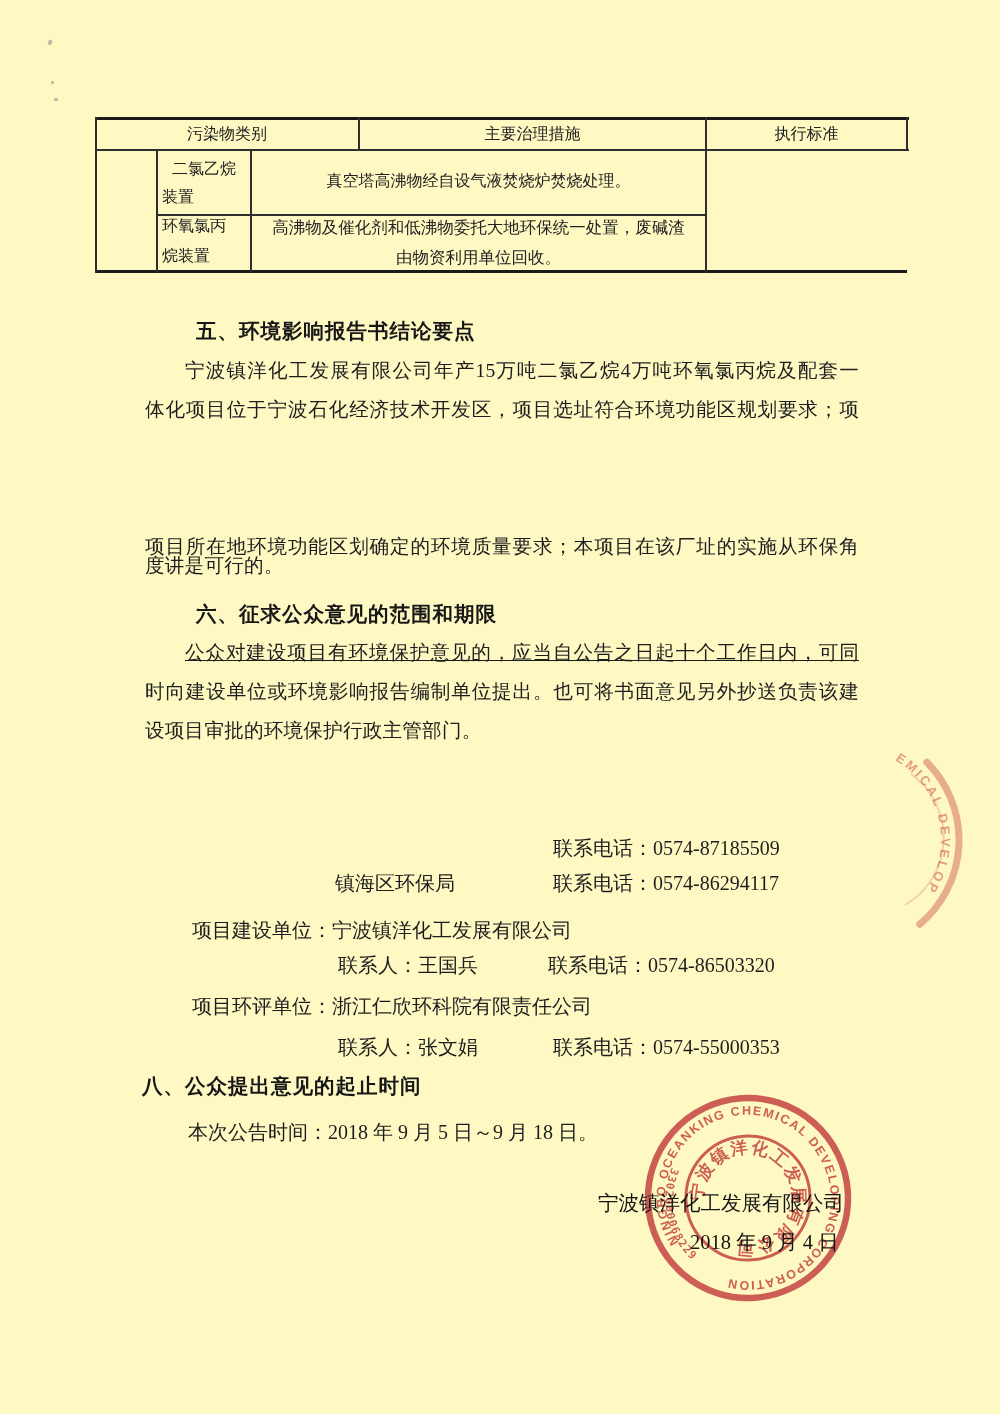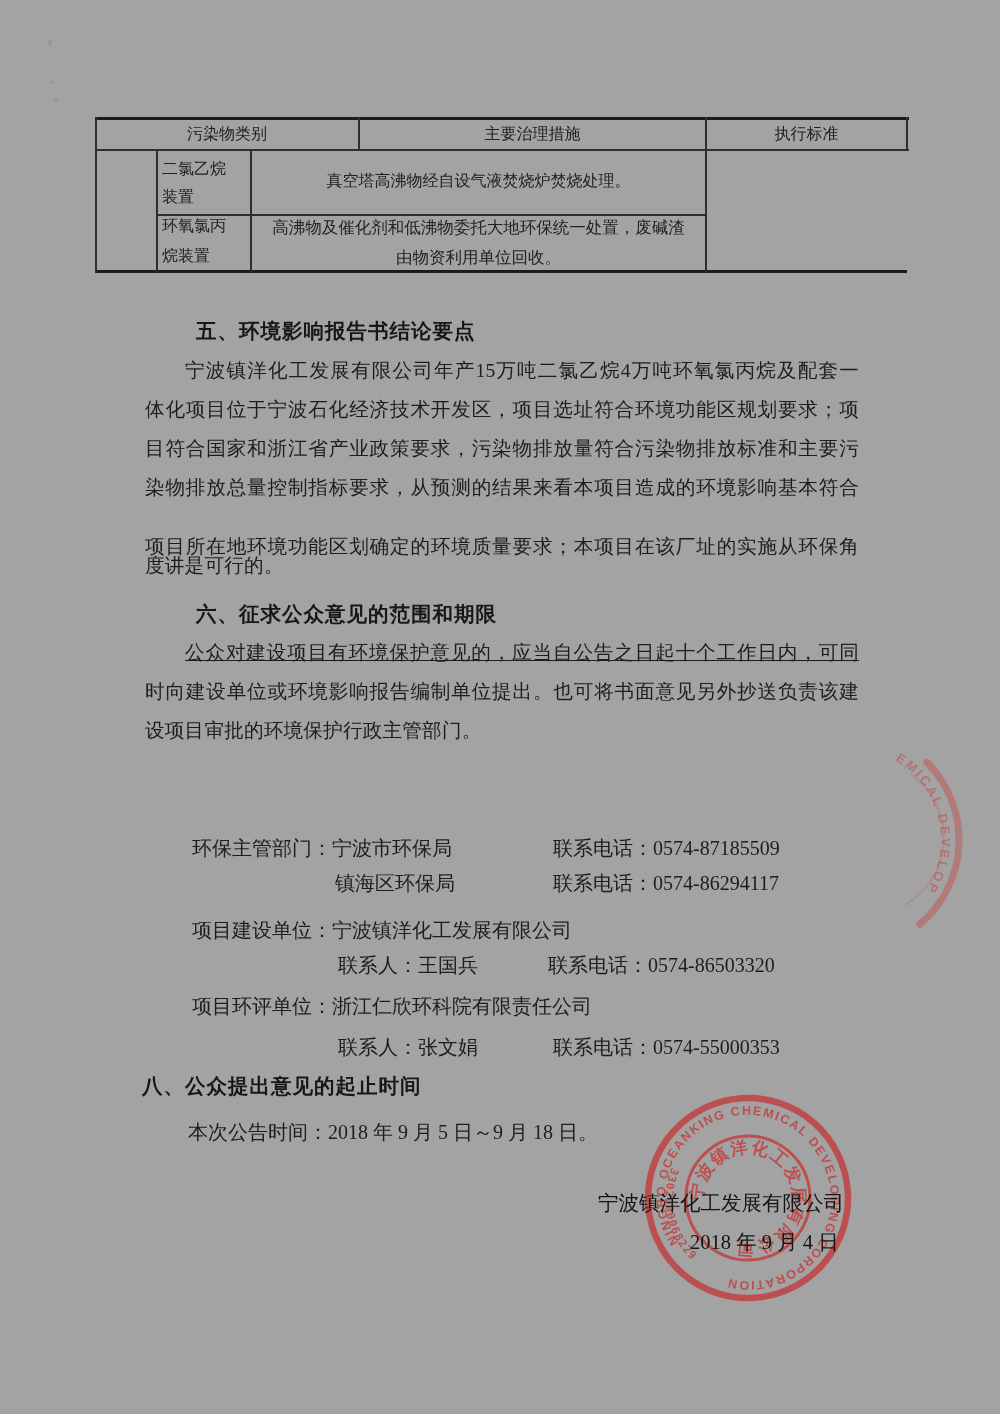--- a/index.html
+++ b/index.html
@@ -1,20 +1,20 @@
 <!DOCTYPE html>
 <html><head>
 <meta charset="utf-8">
 <style>
   html,body{margin:0;padding:0;background:#e9e9e7;}
   .page{
     position:relative;
     width:1000px;height:1414px;
     margin:0 auto;
-    background:#a3a3a3;
+    background:#fef9c3;
     overflow:hidden;
     font-family:"Liberation Serif","DejaVu Serif",serif;
     color:#1d1d1d;
   }
   
   .tl{position:absolute;background:#1b1b1b;}
   .tl.thin{background:#2e2e2e;}
   
   .tcell{
     position:absolute;font-size:16px;line-height:20px;
@@ -67,47 +67,44 @@
     <div class="tl thin" style="left:156px;top:149px;width:2px;height:123px;"></div>
     <div class="tl thin" style="left:250px;top:149px;width:2px;height:123px;"></div>
     <div class="tl thin" style="left:358px;top:117px;width:2px;height:34px;"></div>
     <div class="tl thin" style="left:705px;top:117px;width:2px;height:156px;"></div>
     <div class="tl thin" style="left:906px;top:117px;width:2px;height:34px;"></div>
 
     <div class="tcell center" style="left:95px;top:124px;width:264px;">污染物类别</div>
     <div class="tcell center" style="left:359px;top:124px;width:347px;">主要治理措施</div>
     <div class="tcell center" style="left:706px;top:124px;width:201px;">执行标准</div>
 
-    <div class="tcell" style="left:162px;top:159px;">二氯乙烷</div>
+    <div class="tcell" style="left:172px;top:159px;">二氯乙烷</div>
     <div class="tcell" style="left:162px;top:187px;">装置</div>
 
     <div class="tcell center" style="left:252px;top:171px;width:453px;">真空塔高沸物经自设气液焚烧炉焚烧处理。</div>
 
     <div class="tcell" style="left:162px;top:216px;">环氧氯丙</div>
     <div class="tcell" style="left:162px;top:246px;">烷装置</div>
 
     <div class="tcell center" style="left:252px;top:218px;width:453px;font-size:16.5px;">高沸物及催化剂和低沸物委托大地环保统一处置，废碱渣</div>
     <div class="tcell center" style="left:252px;top:248px;width:453px;font-size:16.5px;">由物资利用单位回收。</div>
   </div>
 
   <div class="hline" style="left:196px;top:319px;">五、环境影响报告书结论要点</div>
   <div class="pline jl ind" style="top:357px;">宁波镇洋化工发展有限公司年产15万吨二氯乙烷4万吨环氧氯丙烷及配套一</div>
   <div class="pline jl" style="top:396px;">体化项目位于宁波石化经济技术开发区，项目选址符合环境功能区规划要求；项</div>
-  <div class="pline jl" style="top:435px;">目符合国家和浙江省产业政策要求，污染物排放量符合污染物排放标准和主要污</div>
-  <div class="pline jl" style="top:474px;">染物排放总量控制指标要求，从预测的结果来看本项目造成的环境影响基本符合</div>
   <div class="pline jl" style="top:513px;margin-top:20px;">项目所在地环境功能区划确定的环境质量要求；本项目在该厂址的实施从环保角</div>
   <div class="pline" style="top:552px;">度讲是可行的。</div>
 
   <div class="hline" style="left:196px;top:602px;">六、征求公众意见的范围和期限</div>
   <div class="pline jl ind" style="top:639px;text-decoration:underline;">公众对建设项目有环境保护意见的，应当自公告之日起十个工作日内，可同</div>
   <div class="pline jl" style="top:678px;">时向建设单位或环境影响报告编制单位提出。也可将书面意见另外抄送负责该建</div>
   <div class="pline" style="top:717px;">设项目审批的环境保护行政主管部门。</div>
 
 
-  <div class="crow" style="left:192px;top:835px;">环保主管部门：宁波市环保局</div>
   <div class="crow" style="left:553px;top:835px;">联系电话：0574-87185509</div>
 
   <div class="crow" style="left:335px;top:870px;">镇海区环保局</div>
   <div class="crow" style="left:553px;top:870px;">联系电话：0574-86294117</div>
 
   <div class="crow" style="left:192px;top:917px;">项目建设单位：宁波镇洋化工发展有限公司</div>
 
   <div class="crow" style="left:338px;top:952px;">联系人：王国兵</div>
   <div class="crow" style="left:548px;top:952px;">联系电话：0574-86503320</div>
 

